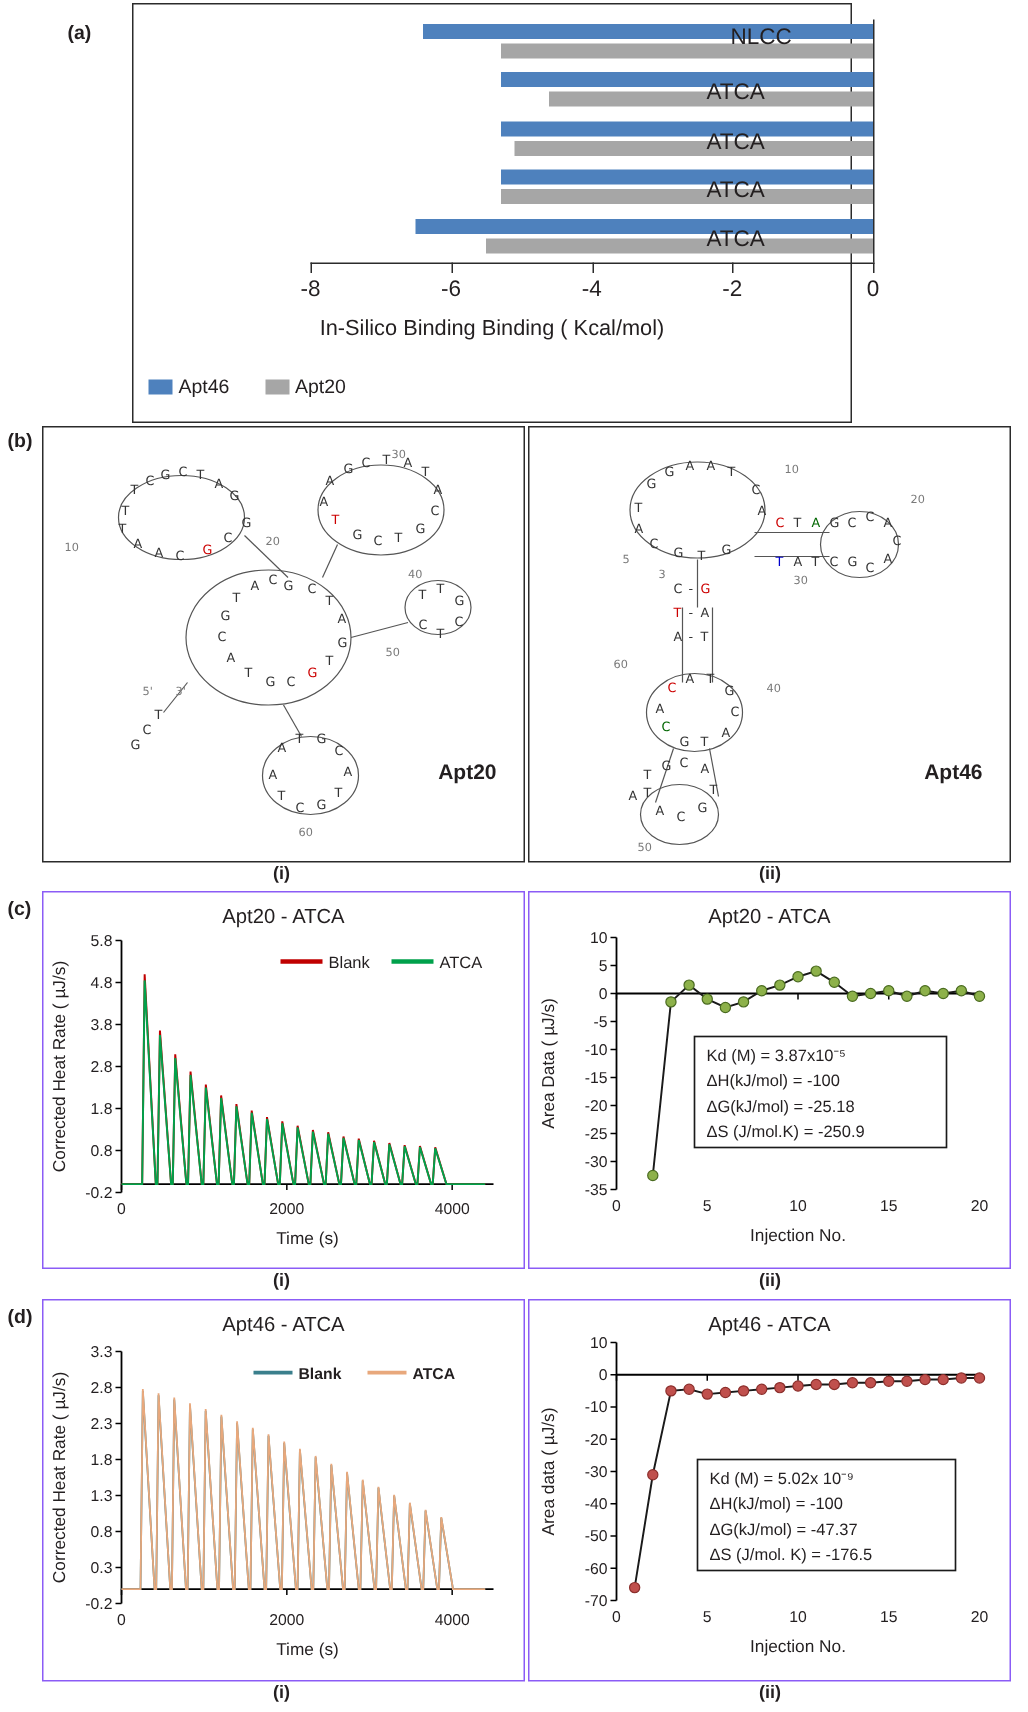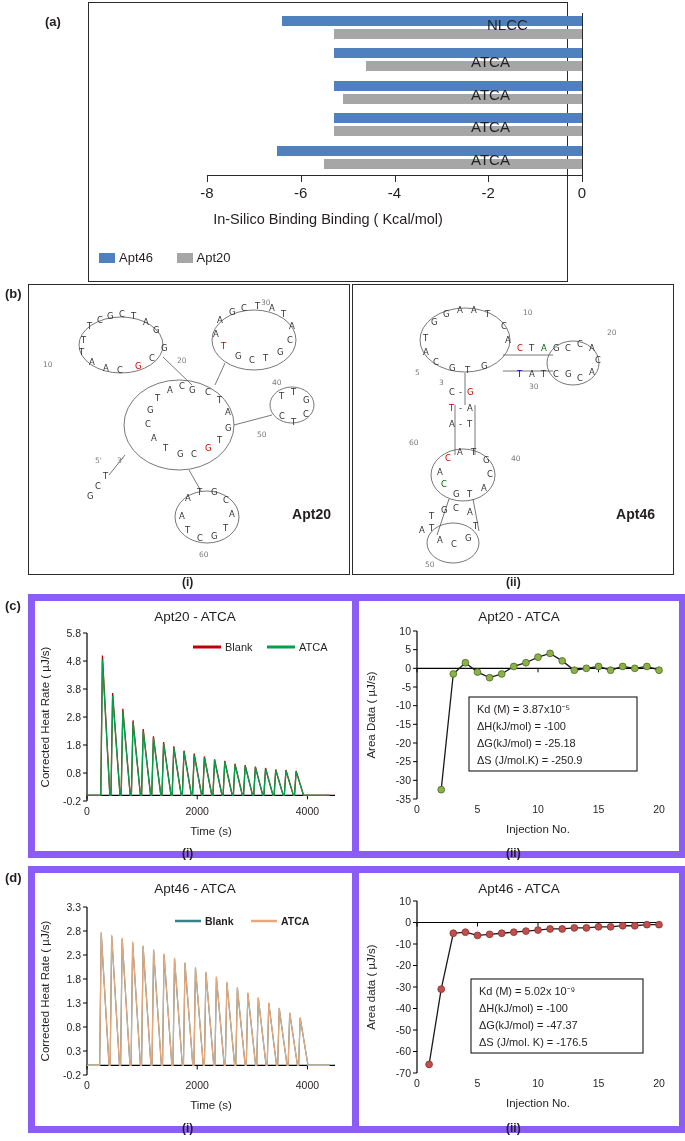--- a/index.html
+++ b/index.html
@@ -39,21 +39,21 @@
   .b-name{position:absolute;right:18px;bottom:52px;font-weight:bold;font-size:14px;}
   .b-sub{position:absolute;top:291px;font-size:12px;font-weight:bold;}
   #b-sub-i{left:182px;}
   #b-sub-ii{left:506px;}
 
   
   #panel-c{position:absolute;left:0;top:594px;width:685px;height:272px;}
   #panel-d{position:absolute;left:0;top:866px;width:685px;height:275px;}
   #c-tag{position:absolute;left:5px;top:4px;}
   #d-tag{position:absolute;left:5px;top:4px;}
-  .cell{position:absolute;border:7px solid #8b5cf6;background:#fff;}
+  .cell{position:absolute;border:1px solid #8b5cf6;background:#fff;}
   #c-left{left:28px;top:0;width:320px;height:250px;}
   #c-right{left:352px;top:0;width:320px;height:250px;}
   #d-left{left:28px;top:0;width:320px;height:253px;}
   #d-right{left:352px;top:0;width:320px;height:253px;}
   .sub-lbl{position:absolute;font-size:12px;font-weight:bold;}
   #c-sub-i{left:182px;top:252px;}
   #c-sub-ii{left:506px;top:252px;}
   #d-sub-i{left:182px;top:255px;}
   #d-sub-ii{left:506px;top:255px;}
   .ttl{position:absolute;width:100%;text-align:center;top:8px;font-size:13.5px;}

